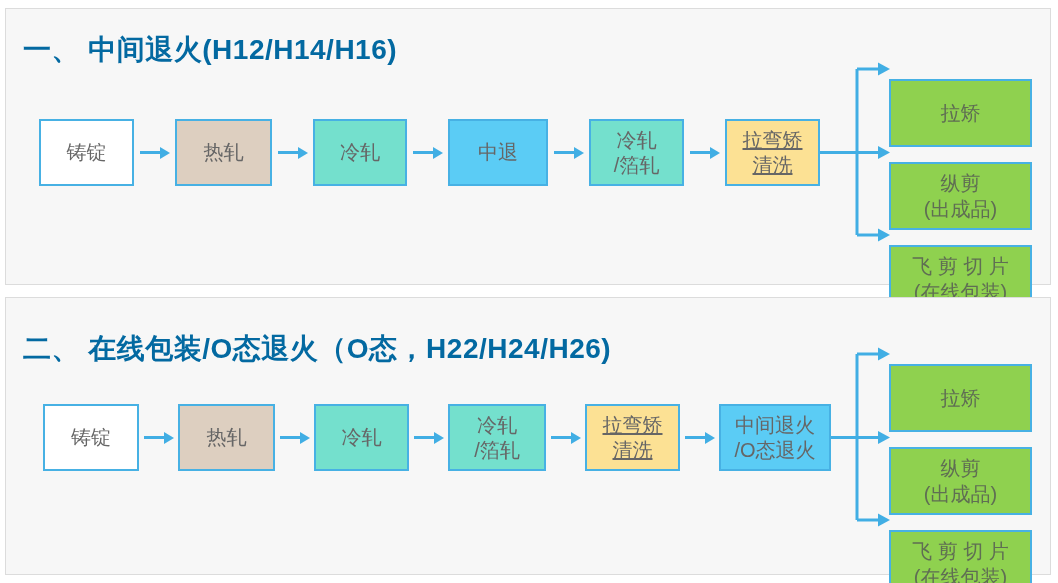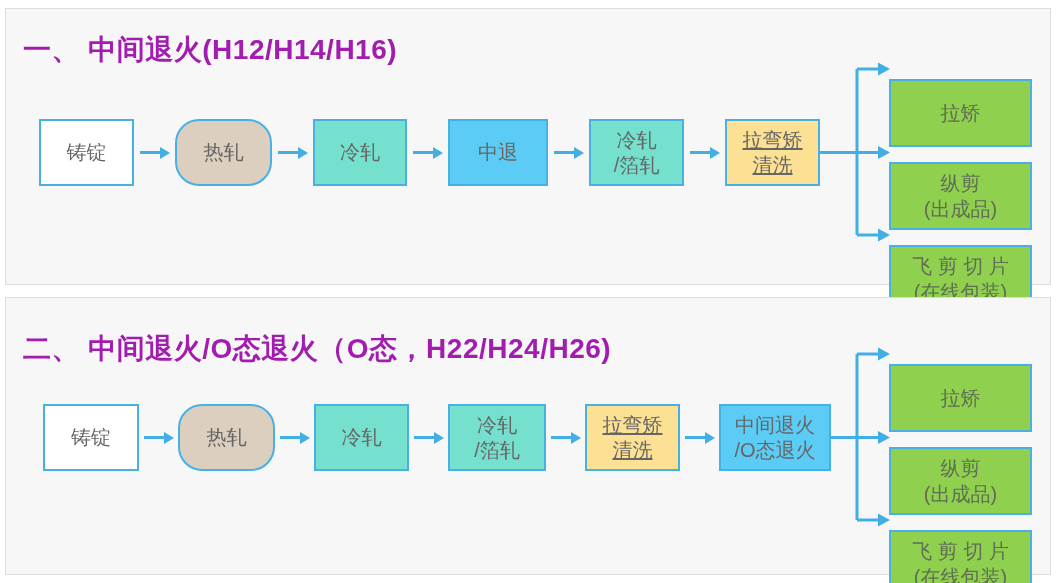--- a/index.html
+++ b/index.html
@@ -21,21 +21,21 @@
   }
   .panel-1 { top: 8px;   height: 277px; }
   .panel-2 { top: 297px; height: 278px; }
 
   .panel-title {
     position: absolute;
     left: 17px;
     margin: 0;
     font-size: 28px;
     font-weight: bold;
-    color: #a21caf;
+    color: #0369a1;
     letter-spacing: 0.5px;
     white-space: nowrap;
   }
   .panel-1 .panel-title { top: 22px; }
   .panel-2 .panel-title { top: 32px; }
 
   .flow-row {
     position: absolute;
     display: flex;
     align-items: center;
@@ -51,21 +51,21 @@
     align-items: center;
     justify-content: center;
     text-align: center;
     font-size: 20px;
     line-height: 1.25;
     color: #666666;
     white-space: pre-line;
     flex: 0 0 auto;
   }
   .box--white  { background: #ffffff; }
-  .box--tan    { background: #ddcfc0; border-radius: 24px; }
+  .box--tan    { background: #ddcfc0; }
   .box--teal   { background: #74e0cd; }
   .box--blue   { background: #5bccf5; }
   .box--yellow { background: #fce194; text-decoration: underline; }
 
   
   .panel-1 .w1 { width: 95px; }  .panel-1 .w2 { width: 97px; }
   .panel-1 .w3 { width: 94px; }  .panel-1 .w4 { width: 100px; }
   .panel-1 .w5 { width: 95px; }  .panel-1 .w6 { width: 95px; }
   .panel-2 .w1 { width: 96px; }  .panel-2 .w2 { width: 97px; }
   .panel-2 .w3 { width: 95px; }  .panel-2 .w4 { width: 98px; }
@@ -170,21 +170,21 @@
   </svg>
 
   <div class="output-box out1">拉矫</div>
   <div class="output-box out2">纵剪
 (出成品)</div>
   <div class="output-box out3">飞 剪 切 片
 (在线包装)</div>
 </section>
 
 <section class="panel panel-2">
-  <h2 class="panel-title">二、 中间退火/O态退火（O态，H22/H24/H26)</h2>
+  <h2 class="panel-title">二、 在线包装/O态退火（O态，H22/H24/H26)</h2>
 
   <div class="flow-row">
     <div class="flow-box box--white w1">铸锭</div>
     <div class="arrow">
         <div class="shaft"></div>
         <div class="head"></div>
       </div>
     <div class="flow-box box--tan w2">热轧</div>
     <div class="arrow">
         <div class="shaft"></div>

